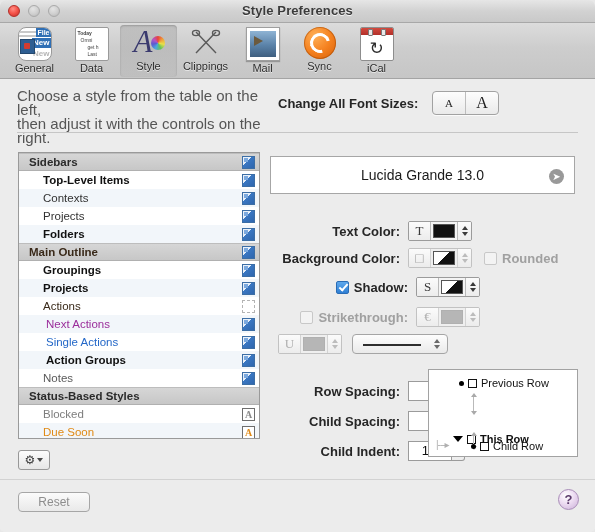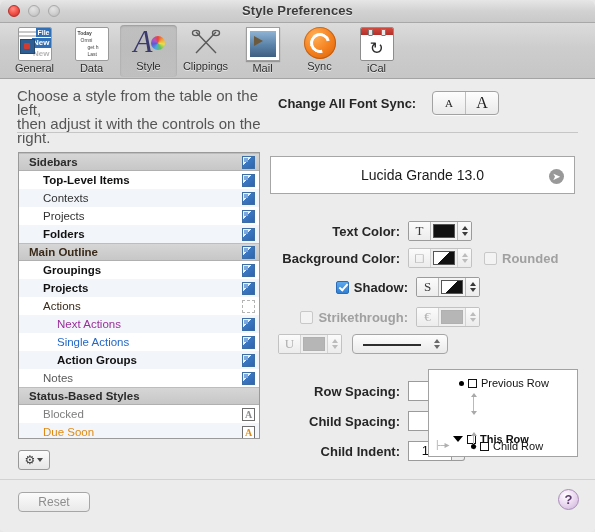--- a/index.html
+++ b/index.html
@@ -107,21 +107,21 @@
     color: #2f2f2f;
     margin-top: 1px;
     text-shadow: 0 1px 0 rgba(255,255,255,0.6);
     white-space: nowrap;
   }
 
   
   .ico-general {
     background: #fff;
     border: 1px solid #9a9a9a;
-    border-radius: 2px;
+    border-radius: 8px;
     overflow: hidden;
   }
   .ico-general .bar {
     position: absolute; left: 0; right: 0; height: 2px; background: #c9c9c9;
   }
   .ico-general .tag {
     position: absolute; right: 0; top: 0;
     background: #2f6fb5; color: #fff; font-size: 7px; font-weight: bold;
     padding: 0 1px; line-height: 9px;
   }
@@ -298,21 +298,21 @@
   .row.group {
     background: linear-gradient(to bottom, #d6d6d6 0%, #c7c7c7 100%);
     font-weight: bold;
     color: #2b2b2b;
     border-top: 1px solid #bdbdbd;
     border-bottom: 1px solid #b0b0b0;
   }
   .row-label { flex: 1; white-space: nowrap; overflow: hidden; }
   .ind0 { padding-left: 10px; }
   .ind1 { padding-left: 24px; }
-  .ind2 { padding-left: 38px; }
+  .ind2 { padding-left: 27px; }
 
   .sw {
     width: 13px; height: 13px;
     flex: 0 0 13px;
     box-sizing: border-box;
     position: relative;
   }
   .sw-blue {
     border: 1px solid #3c6ea5;
     background:
@@ -724,21 +724,21 @@
       </div>
       <div class="tb-label">iCal</div>
     </div>
   </div>
 
   <div class="instr">
     <div class="instr-text">
       <div>Choose a style from the table on the left,</div>
       <div>then adjust it with the controls on the right.</div>
     </div>
-    <div class="instr-label">Change All Font Sync:</div>
+    <div class="instr-label">Change All Font Sizes:</div>
     <div class="fontsize-seg">
       <div>A</div>
       <div>A</div>
     </div>
   </div>
   <div class="divider"></div>
 
   <div class="list-frame">
     <div id="list-rows">
         <div class="row group">

